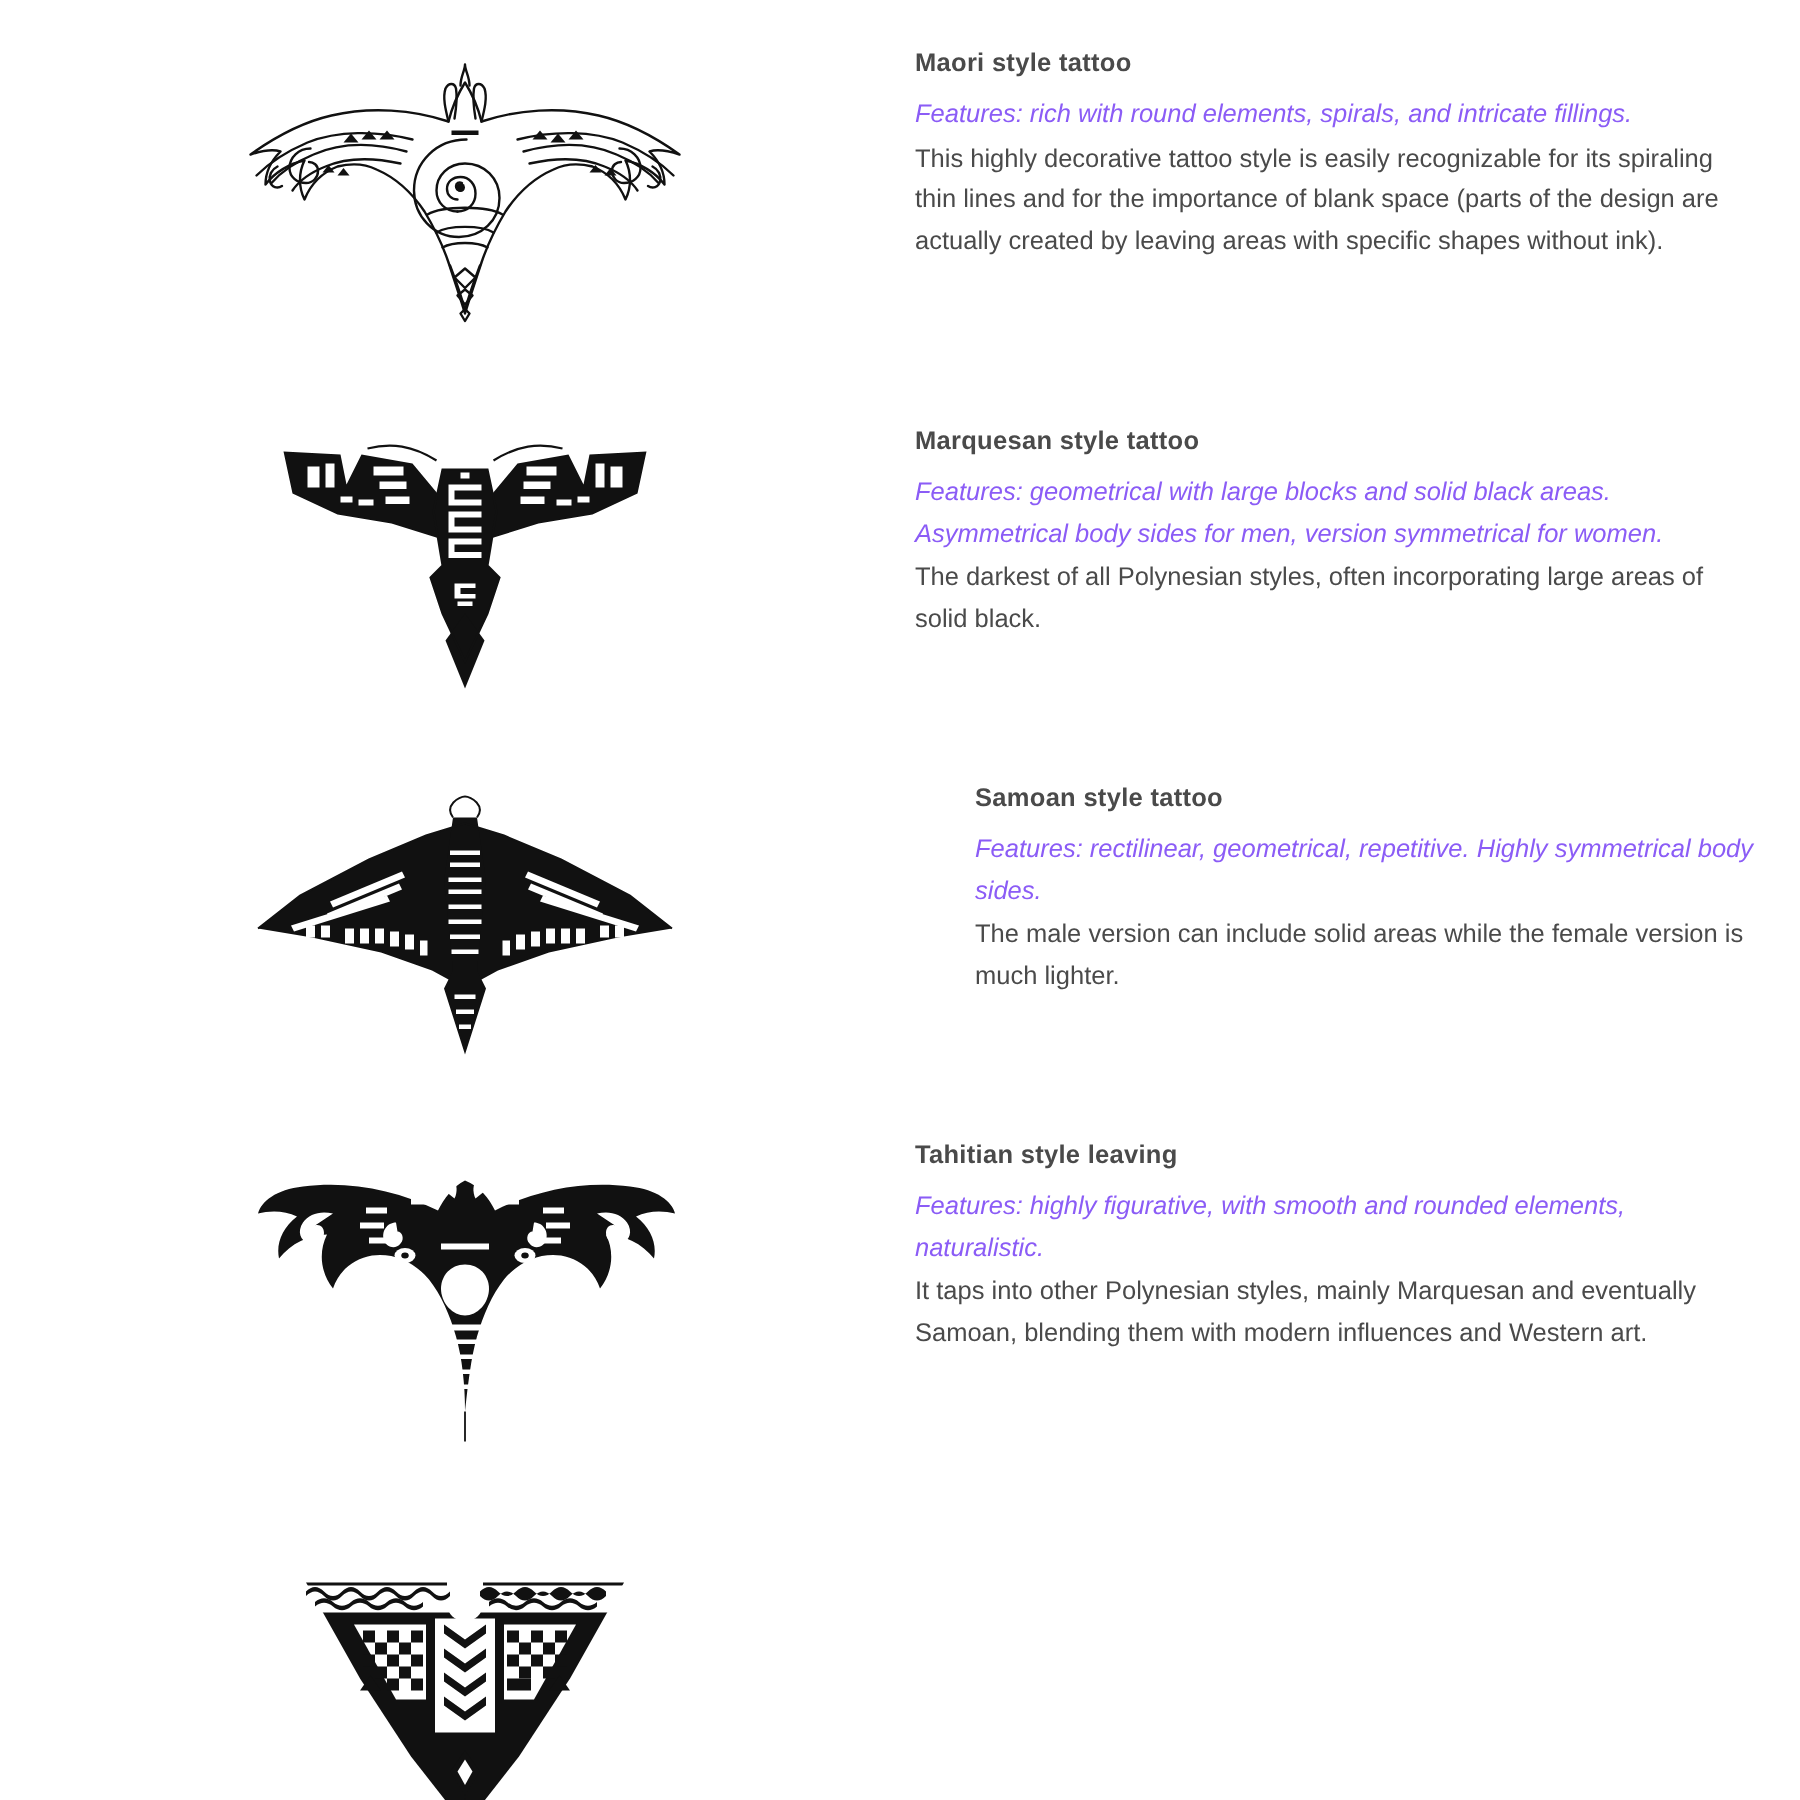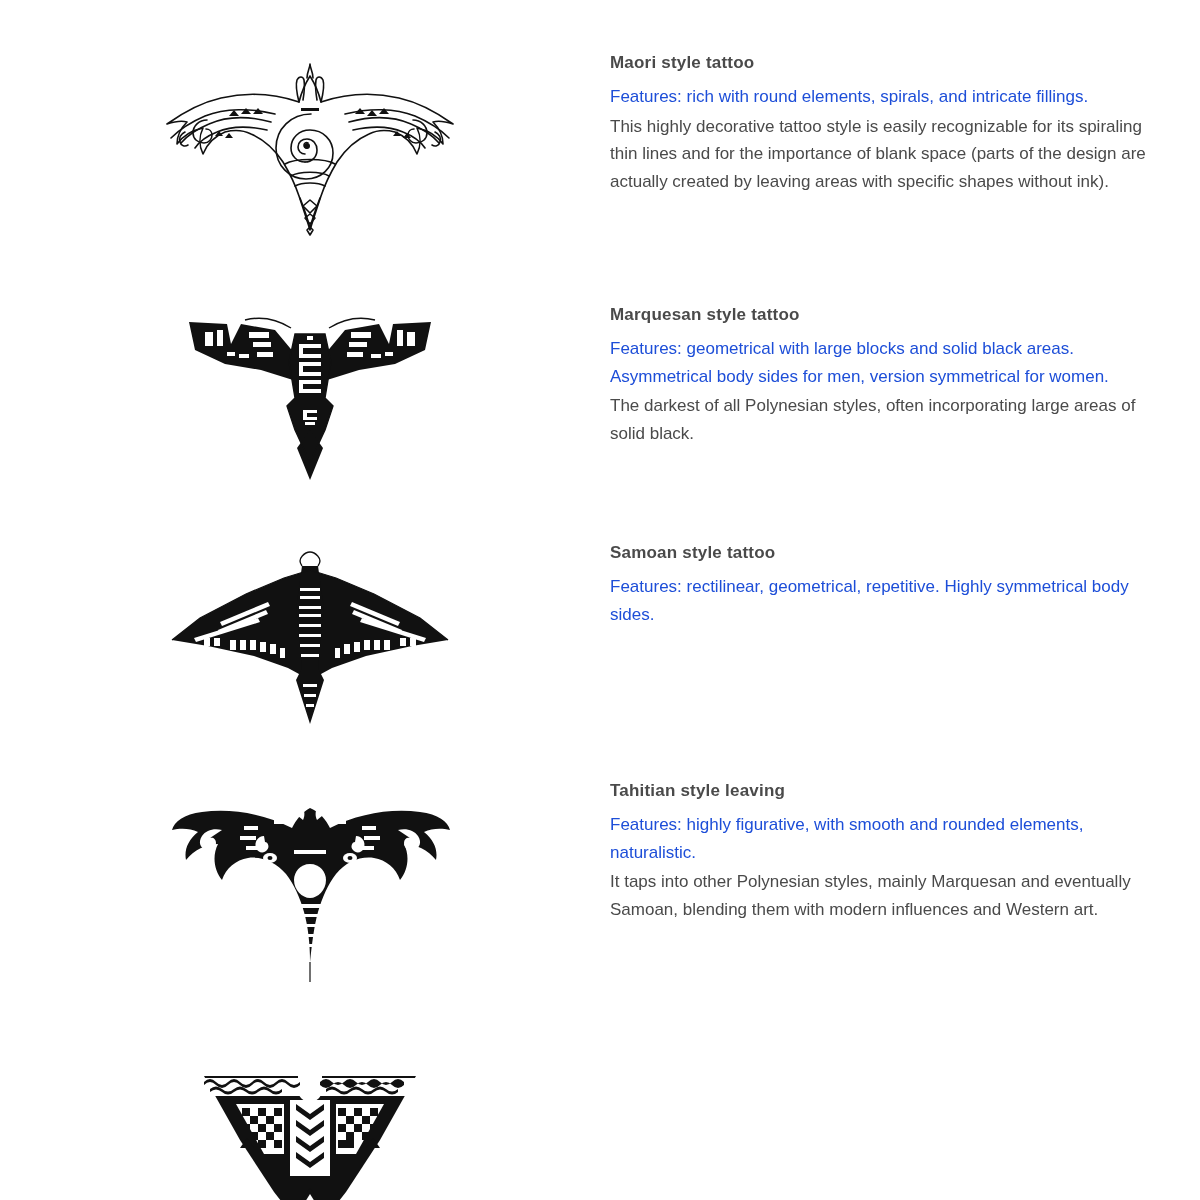--- a/index.html
+++ b/index.html
@@ -12,21 +12,21 @@
     background: #ffffff;
     font-family: "Liberation Sans", sans-serif;
     color: #3a3a3a;
     overflow: hidden;
   }
   .page {
     position: relative;
     width: 1200px;
     height: 1200px;
     box-sizing: border-box;
-    padding: 38px 30px 10px 30px;
+    padding: 17px 30px 10px 30px;
   }
   .entry {
     display: flex;
     flex-direction: row;
     align-items: flex-start;
     width: 100%;
   }
   .art-col {
     width: 560px;
     flex: 0 0 560px;
@@ -42,37 +42,38 @@
   .entry-title {
     font-size: 17px;
     font-weight: bold;
     color: #4a4a4a;
     letter-spacing: 0.2px;
     margin: 0 0 9px 0;
     line-height: 1.3;
   }
   .entry-features {
     font-size: 17px;
-    color: #1d4ed8;
+    font-style: italic;
+    color: #8b5cf6;
     line-height: 1.62;
     margin: 0 0 2px 0;
   }
   .entry-body {
     font-size: 17px;
     color: #4a4a4a;
     line-height: 1.62;
     margin: 0;
   }
   .tattoo-svg {
     display: block;
   }
   
   .entry-0 { margin-top: 14px; }
   .entry-1 { margin-top: 56px; }
-  .entry-2 { margin-top: 52px; }
+  .entry-2 { margin-top: 52px; gap: 40px; }
   .entry-3 { margin-top: 52px; }
   .entry-4 { margin-top: 56px; }
 </style>
 </head>
 <body>
 
 <div class="page">
 
   <div class="entry entry-0">
     <div class="art-col">
@@ -239,20 +240,21 @@
         <g fill="none" stroke="#111" stroke-width="1.3">
           <path d="M150 22 L 176 30 L 214 46 L 260 70 L 288 92"></path>
           <path d="M150 22 L 124 30 L 86 46 L 40 70 L 12 92"></path>
           <path d="M142 18 C 136 10 146 4 150 4 C 154 4 164 10 158 18"></path>
         </g>
       </svg>
     </div>
     <div class="text-col">
       <div class="entry-title">Samoan style tattoo</div>
       <div class="entry-features">Features: rectilinear, geometrical, repetitive. Highly symmetrical body sides.</div>
+      <div class="entry-body">The male version can include solid areas while the female version is much lighter.</div>
     </div>
   </div>
 
   <div class="entry entry-3">
     <div class="art-col">
       <svg class="tattoo-svg" width="300" height="200" viewBox="0 0 300 200">
         <g fill="#111" stroke="none">
           <path d="M150 22 C 142 26 136 34 132 42 C 104 28 72 22 42 26 C 24 28 14 36 12 44 C 20 42 30 42 38 46 C 28 54 24 64 26 74 C 34 64 46 58 58 58 C 52 70 54 84 62 94 C 66 82 76 74 88 72 C 102 70 116 76 126 88 C 134 98 140 112 144 126 C 148 140 150 158 150 176 C 152 158 154 140 158 126 C 162 112 168 98 176 88 C 186 76 200 70 214 72 C 226 74 236 82 240 94 C 248 84 250 70 244 58 C 256 58 268 64 276 74 C 278 64 274 54 264 46 C 272 42 282 42 290 44 C 288 36 278 28 260 26 C 230 22 198 28 170 42 C 166 34 160 26 150 22 Z"></path>
         </g>
         <g fill="#fff" stroke="none">

